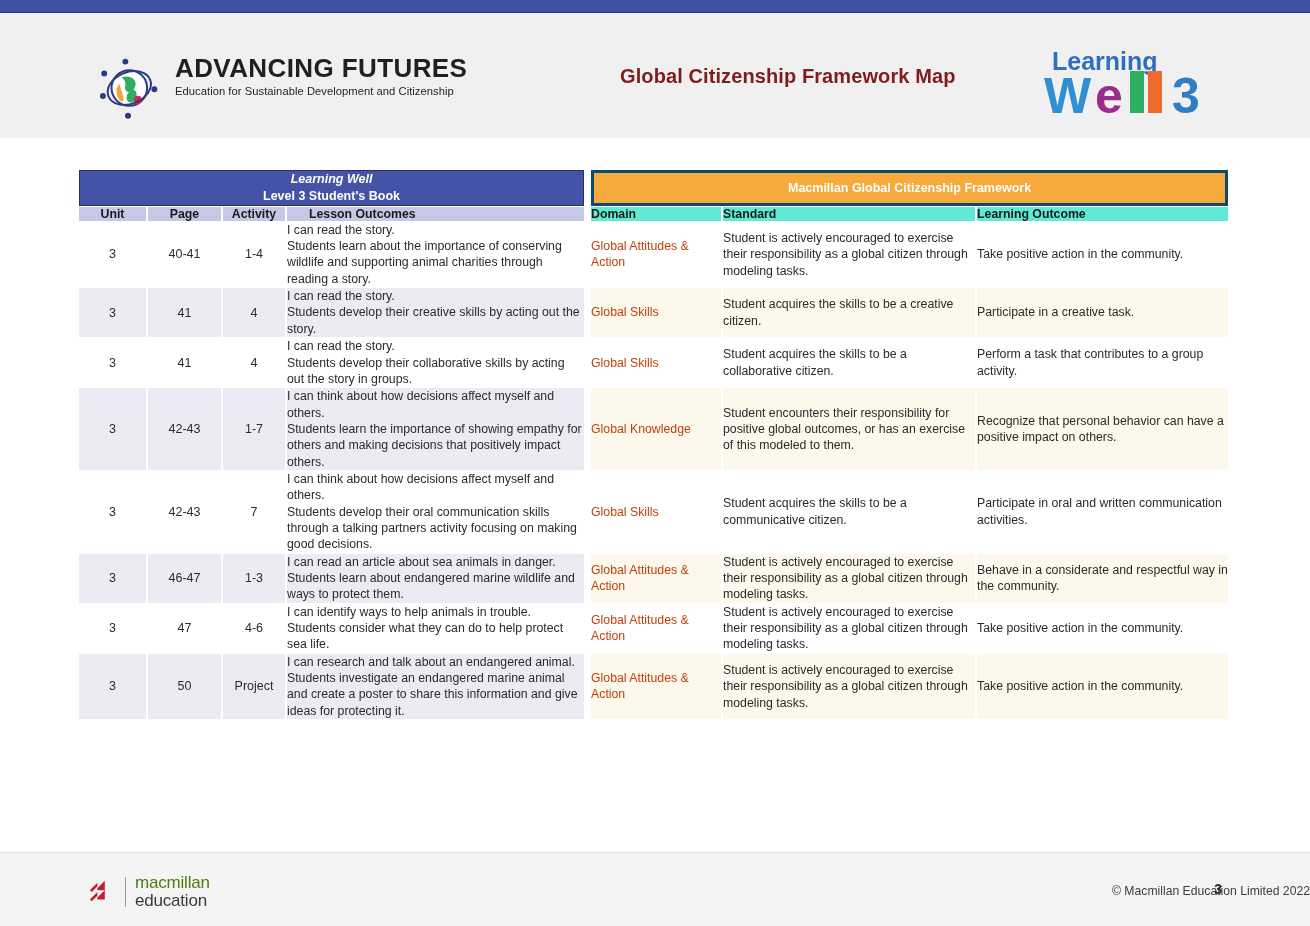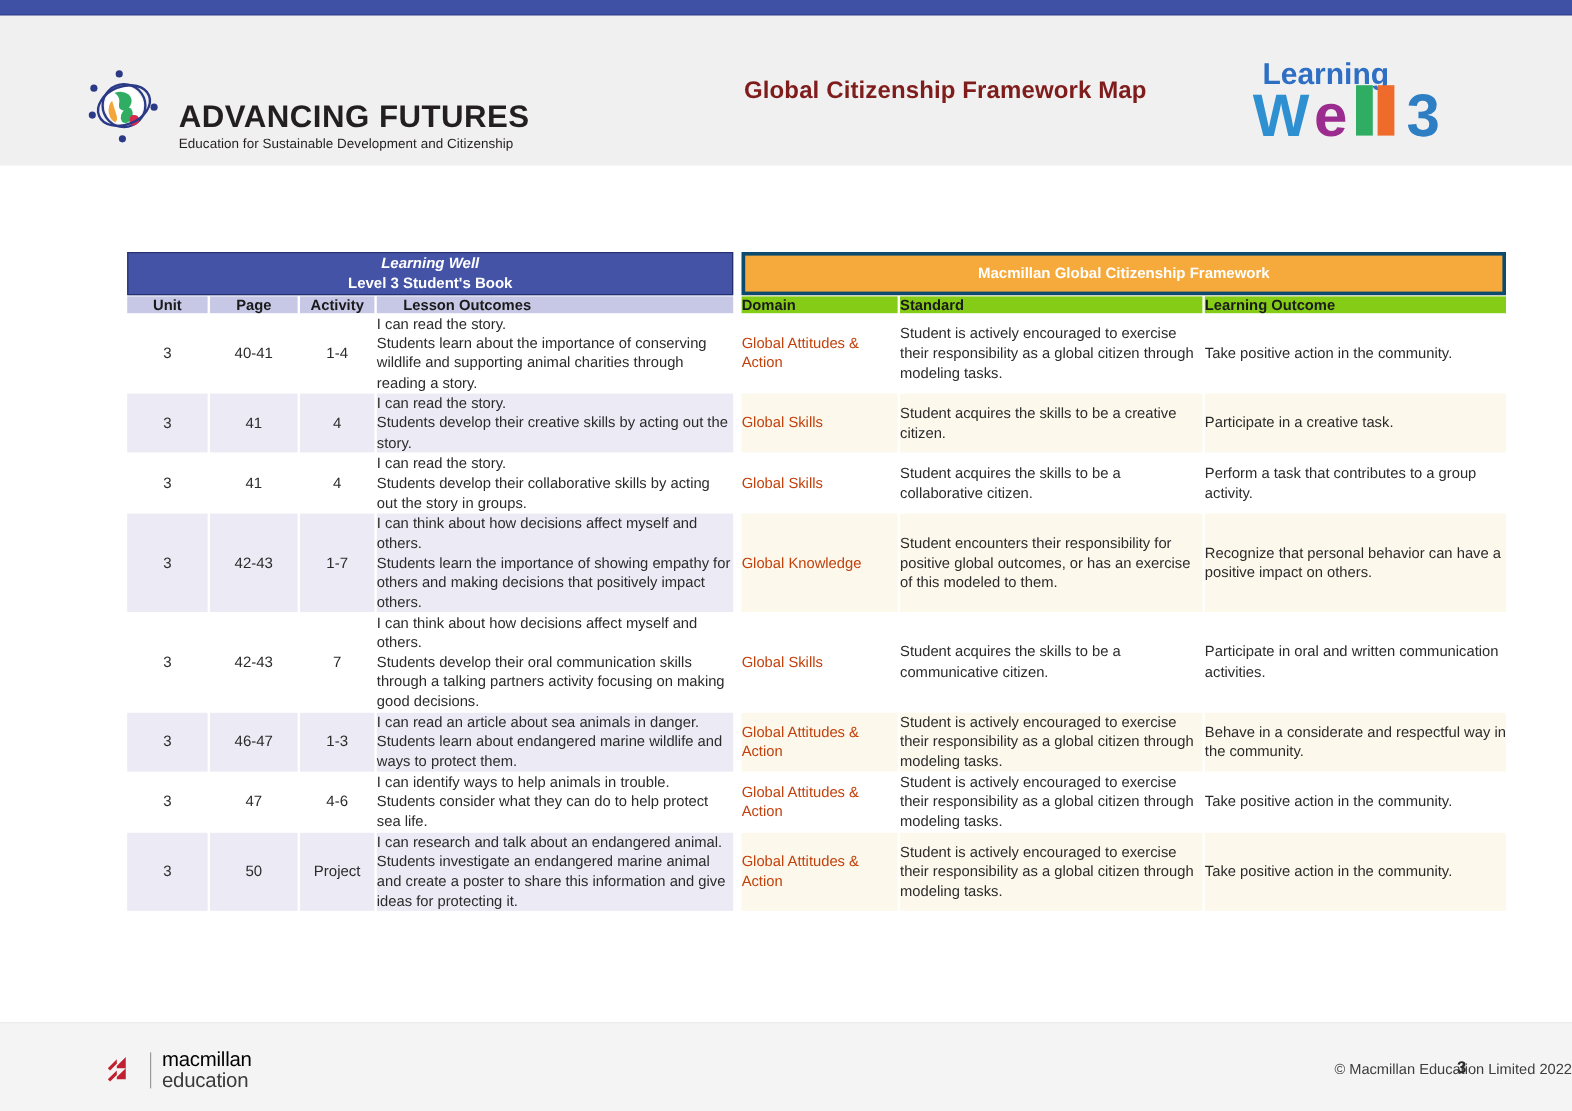--- a/index.html
+++ b/index.html
@@ -24,24 +24,24 @@
   
   .header-band {
     height: 125px;
     background: #f0f0f0;
     position: relative;
     width: 100%;
   }
 
   .brand-block {
     position: absolute;
-    left: 69px;
+    left: 95px;
     top: 42px;
     display: flex;
-    align-items: flex-end;
+    align-items: flex-start;
     gap: 14px;
   }
   .globe-logo { width: 66px; height: 66px; flex: 0 0 auto; }
   .brand-text { display: flex; flex-direction: column; }
   .brand-title {
     font-size: 26px;
     font-weight: bold;
     letter-spacing: 0.4px;
     color: #231f20;
     line-height: 1.05;
@@ -67,24 +67,23 @@
     position: absolute;
     right: 72px;
     top: 30px;
     width: 200px;
     height: 82px;
   }
 
   
   .sheet {
     position: absolute;
-    left: 104px;
+    left: 77px;
     top: 169px;
     width: 1135px;
-    margin-top: 40px;
   }
 
   table.fw {
     border-collapse: separate;
     border-spacing: 2px 1px;
     width: 1135px;
     table-layout: fixed;
   }
 
   table.fw th, table.fw td {
@@ -118,21 +117,21 @@
     background: #c6c8e6;
     color: #1a1a1a;
     font-size: 12.3px;
     font-weight: bold;
     padding: 8px 8px;
     text-align: center;
   }
   .sub-blue.left { text-align: left; padding-left: 22px; }
 
   .sub-orange {
-    background: #84cc16;
+    background: #5eead4;
     color: #1a1a1a;
     font-size: 12.3px;
     font-weight: bold;
     padding: 8px 8px;
     text-align: left;
     padding-left: 10px;
   }
 
   
   td.c-num {
@@ -184,21 +183,21 @@
     position: absolute;
     left: 88px;
     top: 874px;
     display: flex;
     align-items: center;
     gap: 9px;
   }
   .mac-mark { width: 28px; height: 28px; }
   .mac-divider { width: 1px; height: 30px; background: #9a9a9a; }
   .mac-words { display: flex; flex-direction: column; line-height: 1.08; }
-  .mac-words .m1 { font-size: 17px; color: #000000; letter-spacing: -0.2px; }
+  .mac-words .m1 { font-size: 17px; color: #4d7c0f; letter-spacing: -0.2px; }
   .mac-words .m2 { font-size: 17px; color: #3a3a3a; letter-spacing: -0.2px; }
 
   .copyright {
     position: absolute;
     left: 0; right: 0;
     top: 884px;
     text-align: right;
     font-size: 12.2px;
     color: #3d3d3d;
   }

